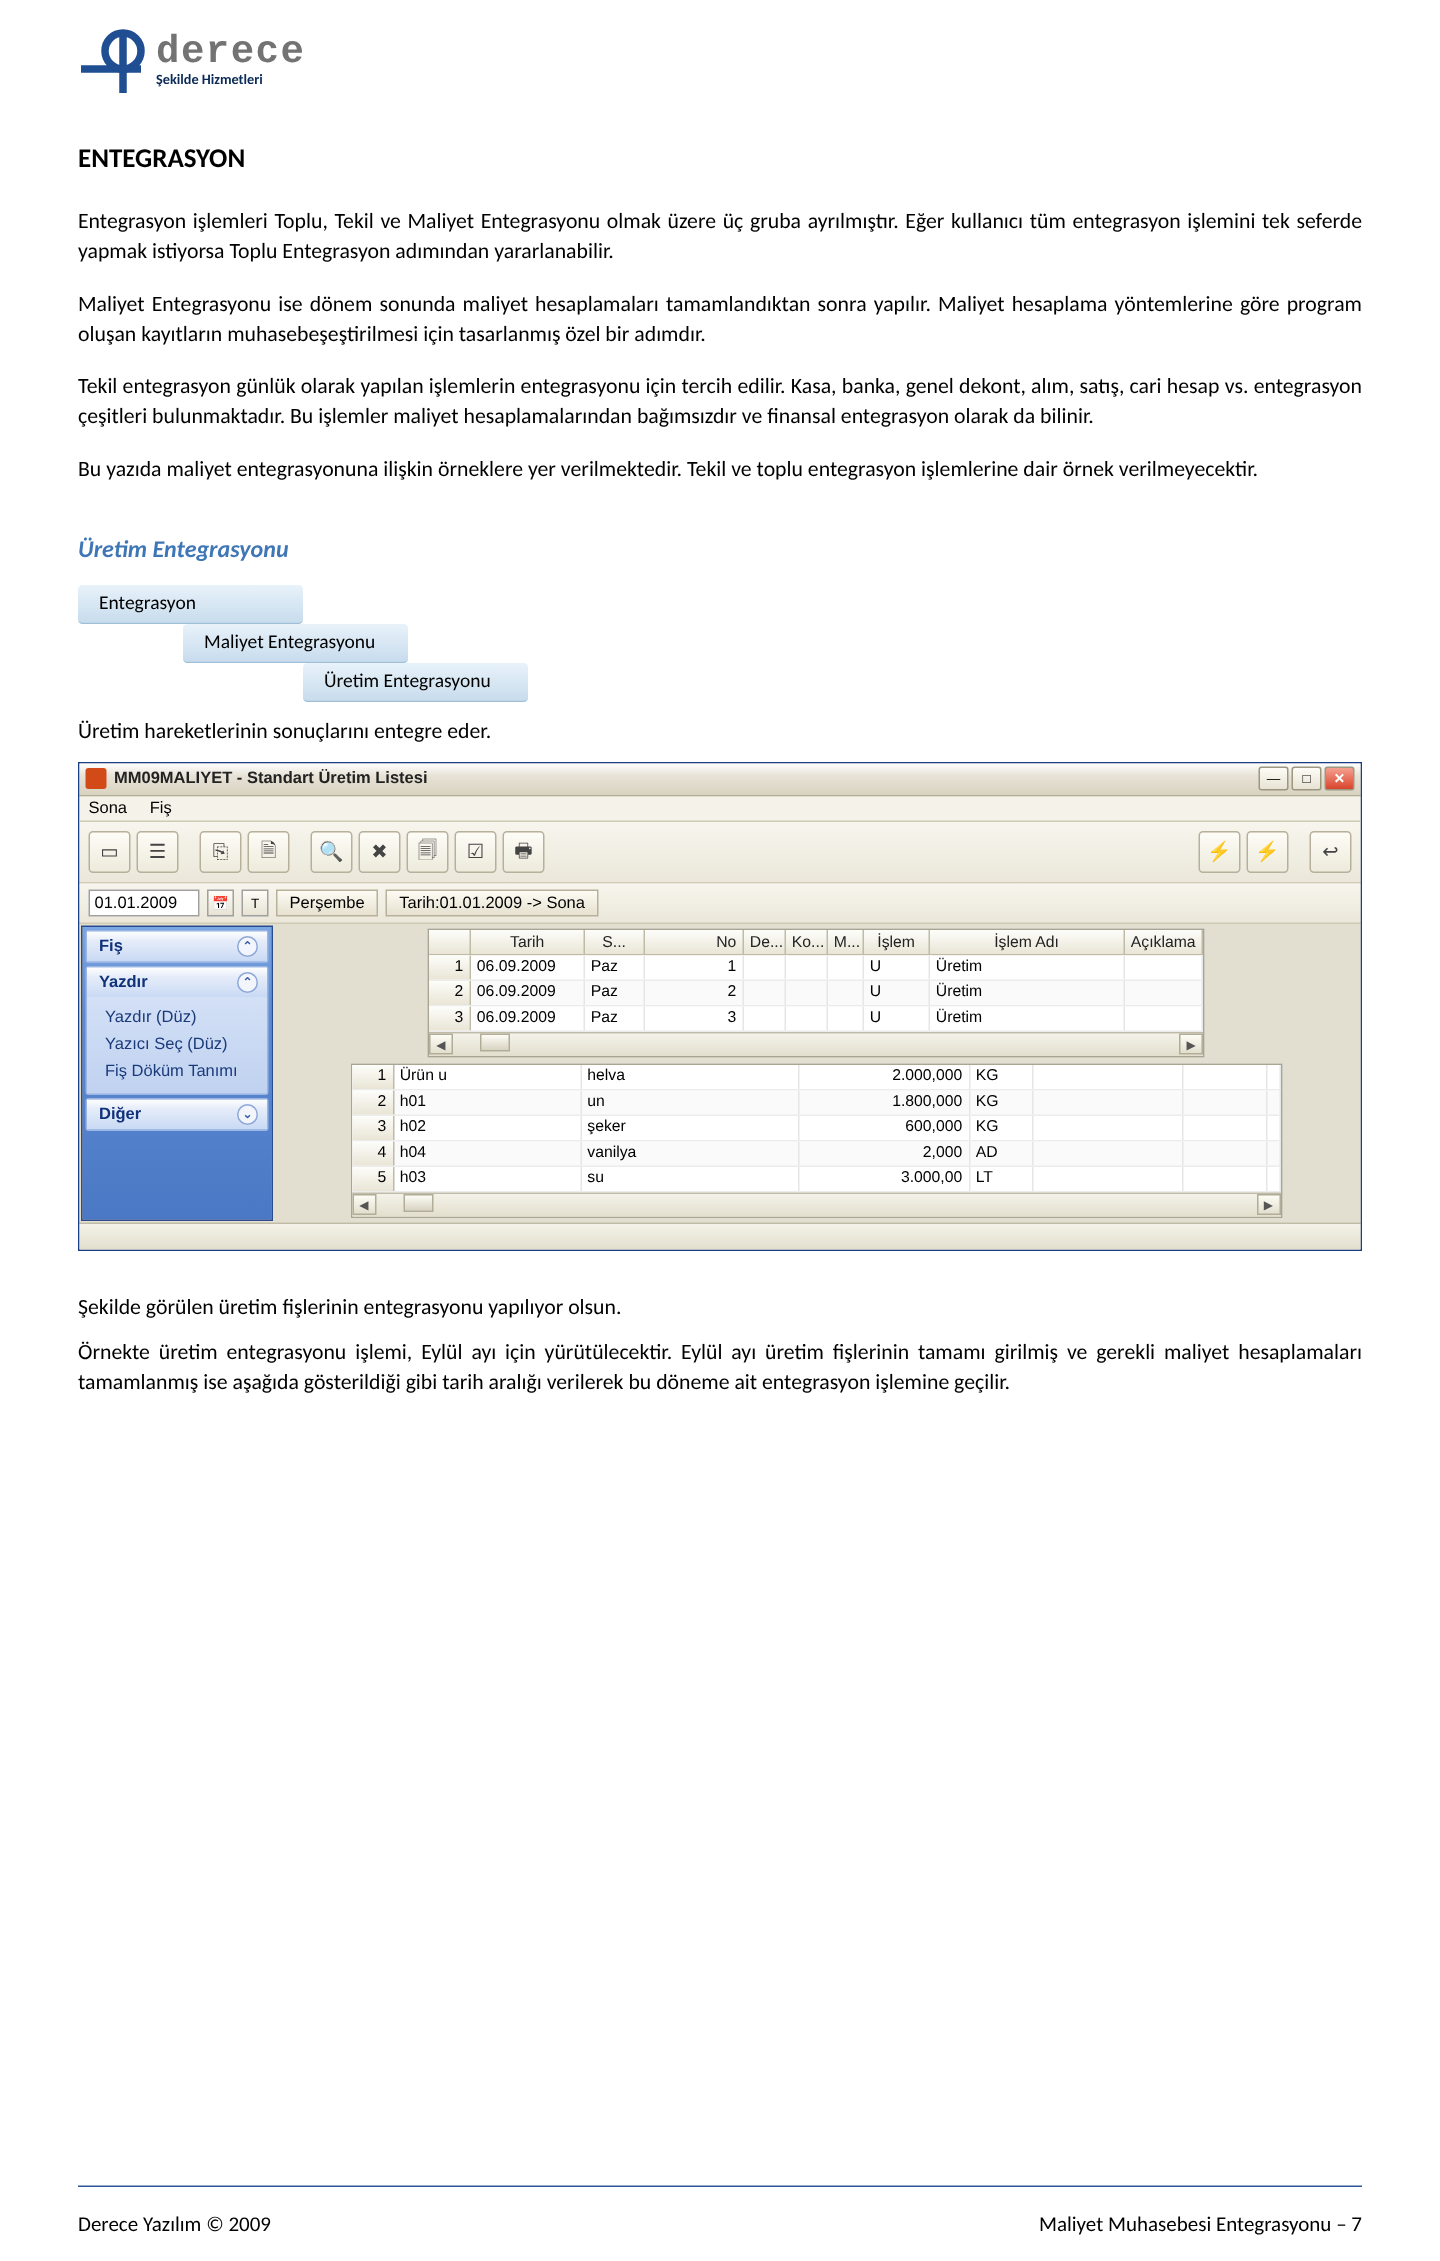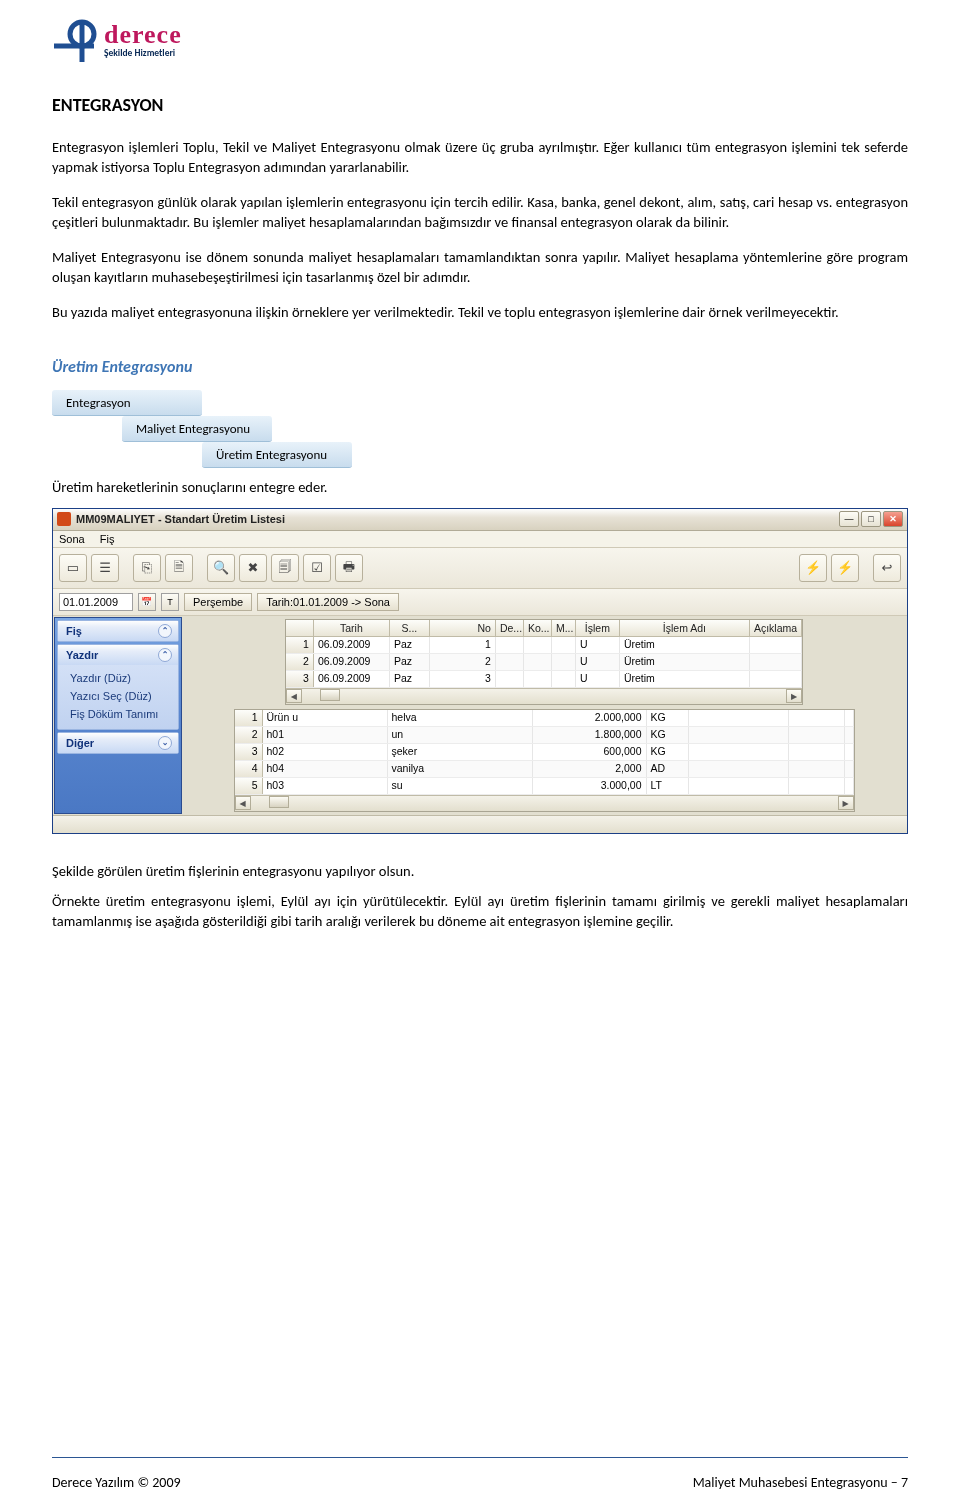--- a/index.html
+++ b/index.html
@@ -22,24 +22,24 @@
     gap: 6px;
     margin-bottom: 30px;
   }
   .logo-mark {
     width: 46px;
     height: 46px;
     position: relative;
   }
   .logo-mark svg { width: 46px; height: 46px; }
   .logo-text .brand {
-    font-family: Liberation Serif, serif;
+    font-family: Liberation Mono, monospace;
     font-size: 26px;
     font-weight: bold;
-    color: #be185d;
+    color: #737373;
     letter-spacing: 1px;
     line-height: 0.9;
     text-align: right;
   }
   .logo-text .sub {
     font-size: 9.5px;
     font-weight: bold;
     color: #0b2b57;
   }
   h1.section-title {
@@ -329,22 +329,22 @@
     </div>
     <div class="logo-text">
       <div class="brand">derece</div>
       <div class="sub">Şekilde Hizmetleri</div>
     </div>
   </div>
 
   <h1 class="section-title">ENTEGRASYON</h1>
 
   <p class="body">Entegrasyon işlemleri Toplu, Tekil ve Maliyet Entegrasyonu olmak üzere üç gruba ayrılmıştır. Eğer kullanıcı tüm entegrasyon işlemini tek seferde yapmak istiyorsa Toplu Entegrasyon adımından yararlanabilir.</p>
+  <p class="body">Maliyet Entegrasyonu ise dönem sonunda maliyet hesaplamaları tamamlandıktan sonra yapılır. Maliyet hesaplama yöntemlerine göre program oluşan kayıtların muhasebeşeştirilmesi için tasarlanmış özel bir adımdır.</p>
   <p class="body">Tekil entegrasyon günlük olarak yapılan işlemlerin entegrasyonu için tercih edilir. Kasa, banka, genel dekont, alım, satış, cari hesap vs. entegrasyon çeşitleri bulunmaktadır. Bu işlemler maliyet hesaplamalarından bağımsızdır ve finansal entegrasyon olarak da bilinir.</p>
-  <p class="body">Maliyet Entegrasyonu ise dönem sonunda maliyet hesaplamaları tamamlandıktan sonra yapılır. Maliyet hesaplama yöntemlerine göre program oluşan kayıtların muhasebeşeştirilmesi için tasarlanmış özel bir adımdır.</p>
   <p class="body">Bu yazıda maliyet entegrasyonuna ilişkin örneklere yer verilmektedir. Tekil ve toplu entegrasyon işlemlerine dair örnek verilmeyecektir.</p>
 
   <h2 class="subhead">Üretim Entegrasyonu</h2>
 
   <div class="pill-stack">
     <div class="pill-row"><span class="pill">Entegrasyon</span></div>
     <div class="pill-row"><span class="pill pill-ind-1">Maliyet Entegrasyonu</span></div>
     <div class="pill-row"><span class="pill pill-ind-2">Üretim Entegrasyonu</span></div>
   </div>
 

